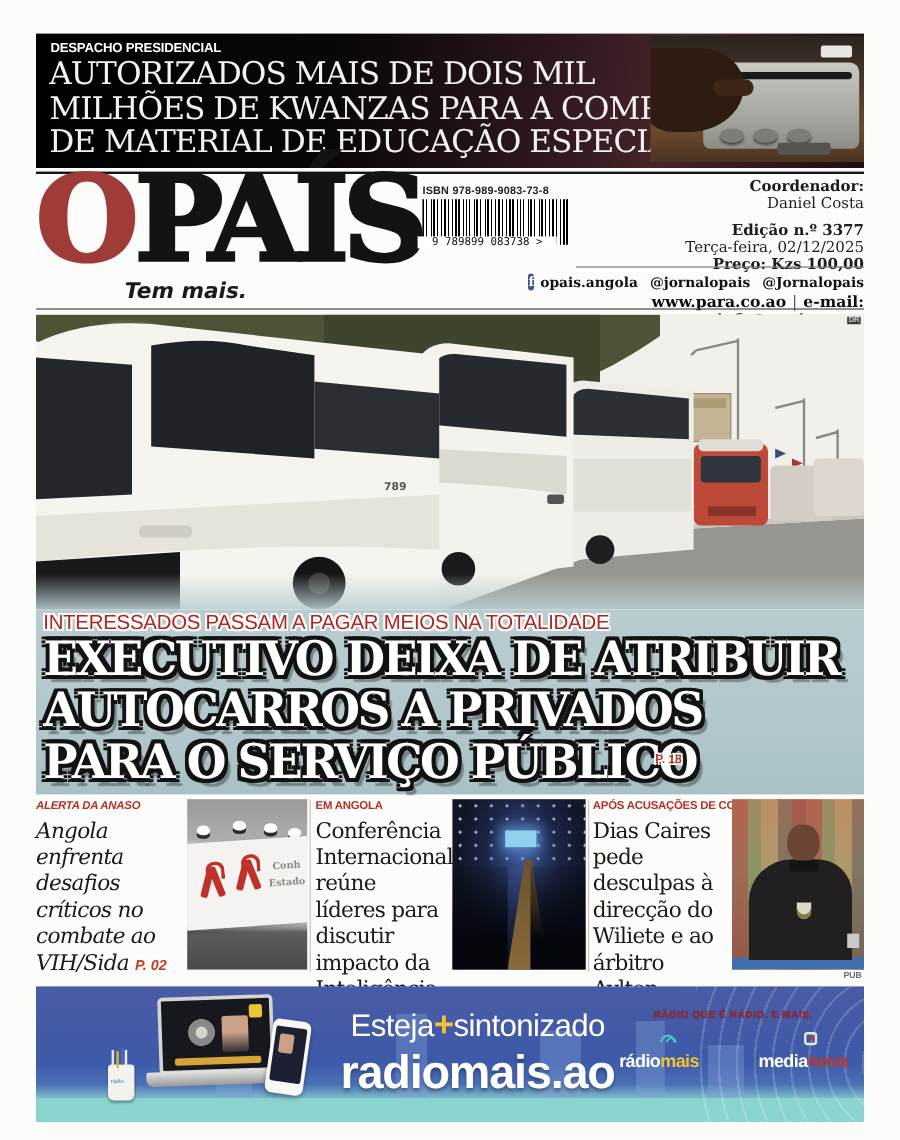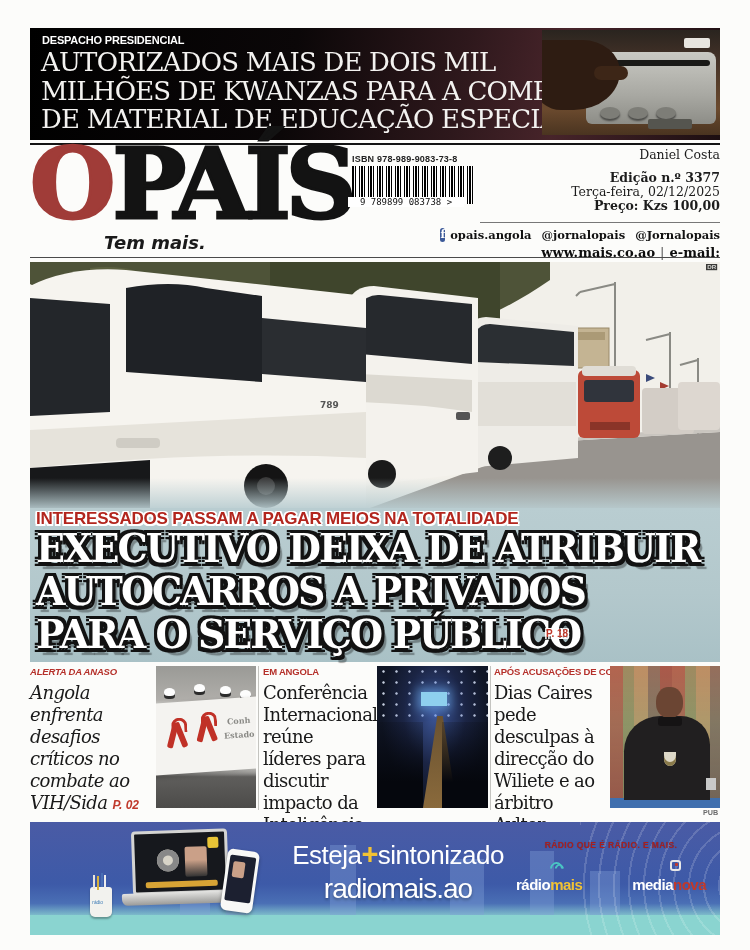--- a/index.html
+++ b/index.html
@@ -72,21 +72,21 @@
   .rule-under-masthead { position:absolute; left:30px; top:257px; width:690px; height:1px; background:#4a4a4a; }
 
   
   .lead-photo { position:absolute; left:30px; top:262px; width:690px; height:246px; overflow:hidden; background:#ece9e2; }
   .photo-credit { position:absolute; right:3px; top:2px; background:#3a3a38; color:#d8d8d4;
     font-size:10px; line-height:10px; padding:0 2px; transform:scale(0.62); transform-origin:top right; font-weight:bold; }
 
   
   .lead-zone { position:absolute; left:30px; top:508px; width:690px; height:154px;
     background:linear-gradient(180deg,#b9cdd1 0%,#b3c8cc 55%,#a9c1c6 100%); }
-  .lead-kicker { position:absolute; left:6px; top:1px; color:#b2261e; font-weight:700; font-size:17px; letter-spacing:-0.2px;
+  .lead-kicker { position:absolute; left:6px; top:1px; color:#b2261e; font-weight:400; font-size:17px; letter-spacing:-0.2px;
     text-shadow:-1.5px -1.5px 0 #fff,1.5px -1.5px 0 #fff,-1.5px 1.5px 0 #fff,1.5px 1.5px 0 #fff,0 1.5px 0 #fff,0 -1.5px 0 #fff,1.5px 0 0 #fff,-1.5px 0 0 #fff; }
   .lead-headline { position:absolute; left:6px; top:18px; }
   .lead-headline .line { display:block; font-family:"DejaVu Serif",serif; font-weight:bold;
     font-size:38px; line-height:43px; color:#fff; letter-spacing:-2px; transform:scaleY(1.04); transform-origin:left top;
     text-shadow:-3px -3px 0 #121212,3px -3px 0 #121212,-3px 3px 0 #121212,3px 3px 0 #121212,-3px 0 0 #121212,3px 0 0 #121212,0 -3px 0 #121212,0 3px 0 #121212,5px 6px 1px rgba(10,10,10,.35);
     white-space:nowrap; }
   .lead-pageref { position:absolute; left:516px; top:120px; color:#c0392b; font-weight:900; font-size:10px;
     text-shadow:-1.5px -1.5px 0 #fff,1.5px -1.5px 0 #fff,-1.5px 1.5px 0 #fff,1.5px 1.5px 0 #fff; }
 
   
@@ -135,21 +135,21 @@
   
   .ad { position:absolute; left:30px; top:822px; width:690px; height:113px; overflow:hidden;
     background:linear-gradient(180deg,#4a5ba5 0%,#3d5aa8 55%,#4a6fb5 72%,#8fd6d2 86%,#7fceca 100%); }
   .ad .bld { position:absolute; background:rgba(130,160,215,.38); }
   .ad .teal-band { position:absolute; left:0; right:0; bottom:0; height:20px; background:#8ad4d0; }
   .ad .ripple { position:absolute; right:-30px; top:-10px; bottom:0; width:170px;
     background:repeating-radial-gradient(circle at 100% 60%, rgba(255,255,255,.16) 0 2px, transparent 2px 15px); }
   .ad-center { position:absolute; left:248px; top:16px; width:240px; text-align:center; }
   .ad-line1 { color:#fff; font-size:26px; font-weight:normal; letter-spacing:-0.5px; }
   .ad-line1 .plus { color:#f2c233; font-weight:900; font-size:29px; }
-  .ad-line2 { color:#fff; font-size:28px; font-weight:400; letter-spacing:-1px; text-shadow:0 2px 3px rgba(0,0,0,.3); margin-top:2px; }
+  .ad-line2 { color:#fff; font-size:39px; font-weight:700; letter-spacing:-1px; text-shadow:0 2px 3px rgba(0,0,0,.3); margin-top:2px; }
   .ad-right { position:absolute; right:14px; top:18px; width:190px; text-align:center; }
   .ad-tagline { color:#a81f1f; font-weight:900; font-size:8.5px; letter-spacing:0.4px; text-shadow:0 0 1px rgba(0,0,0,.3); }
   .ad-logos { display:flex; justify-content:space-between; margin-top:26px; }
   .logo-radiomais { position:relative; font-weight:900; font-size:15px; letter-spacing:-0.5px; }
   .logo-radiomais .p1 { color:#fff; } .logo-radiomais .p2 { color:#f2c233; }
   .arcs { position:absolute; left:34px; top:-14px; width:13px; height:13px; border:2px solid #4ac3c3; border-radius:50%;
     border-bottom-color:transparent; border-left-color:transparent; transform:rotate(-45deg); }
   .arcs:before { content:""; position:absolute; left:2px; top:2px; width:5px; height:5px; border:2px solid #4ac3c3; border-radius:50%;
     border-bottom-color:transparent; border-left-color:transparent; }
   .logo-medianova { position:relative; font-weight:bold; font-size:15px; letter-spacing:-0.5px;margin-left:17px; }
@@ -206,40 +206,41 @@
     <div class="tagline">Tem mais.</div>
 
     <div class="barcode-block">
       <div class="isbn">ISBN 978-989-9083-73-8</div>
       <div class="barcode">
         <div class="barcode-number">9 789899 083738 &gt;</div>
       </div>
     </div>
 
     <div class="edition-block">
+      <div class="lbl">Coordenador:</div>
       <div class="val">Daniel Costa</div>
       <div class="gap"></div>
       <div class="lbl">Edição n.º 3377</div>
       <div class="val">Terça-feira, 02/12/2025</div>
       <div class="lbl">Preço: Kzs 100,00</div>
     </div>
 
     <div class="social-block">
       <div class="social-row">
         <span class="ic-fb">f</span>
         <span class="social-handle">opais.angola</span>
         <svg class="ic-tw" viewBox="0 0 24 24">
             <path fill="#1da1f2" d="M23 5c-.8.4-1.6.6-2.5.8.9-.6 1.5-1.5 1.8-2.6-.9.5-1.8.9-2.8 1.1C18.6 3.5 17.4 3 16.1 3c-2.6 0-4.6 2.1-4.6 4.6 0 .4 0 .7.1 1.1C7.7 8.5 4.4 6.7 2.2 4c-.4.7-.6 1.4-.6 2.3 0 1.6.8 3 2.1 3.8-.8 0-1.5-.2-2.1-.6v.1c0 2.2 1.6 4.1 3.7 4.5-.4.1-.8.2-1.2.2-.3 0-.6 0-.9-.1.6 1.8 2.3 3.2 4.3 3.2-1.6 1.2-3.6 2-5.7 2H1c2 1.3 4.5 2.1 7.1 2.1 8.5 0 13.2-7.1 13.2-13.2v-.6c.9-.6 1.7-1.4 2.3-2.3z"></path>
           </svg>
         <span class="social-handle">@jornalopais</span>
         <span class="ic-ig"></span>
         <span class="social-handle">@Jornalopais</span>
       </div>
       <div class="site-row">
-        <span>www.mais.co.ao</span><span class="sep">|</span><span>e-mail: info@opais.co.ao</span>
+        <span>www.para.co.ao</span><span class="sep">|</span><span>e-mail: info@opais.co.ao</span>
       </div>
     </div>
   </div>
   <div class="rule-under-masthead"></div>
 
   <div class="lead-photo">
     <svg width="690" height="246" viewBox="0 0 690 246">
       <defs>
         <linearGradient id="fade" x1="0" y1="0" x2="0" y2="1">
           <stop offset="0" stop-color="#b9cdd1" stop-opacity="0"></stop>

